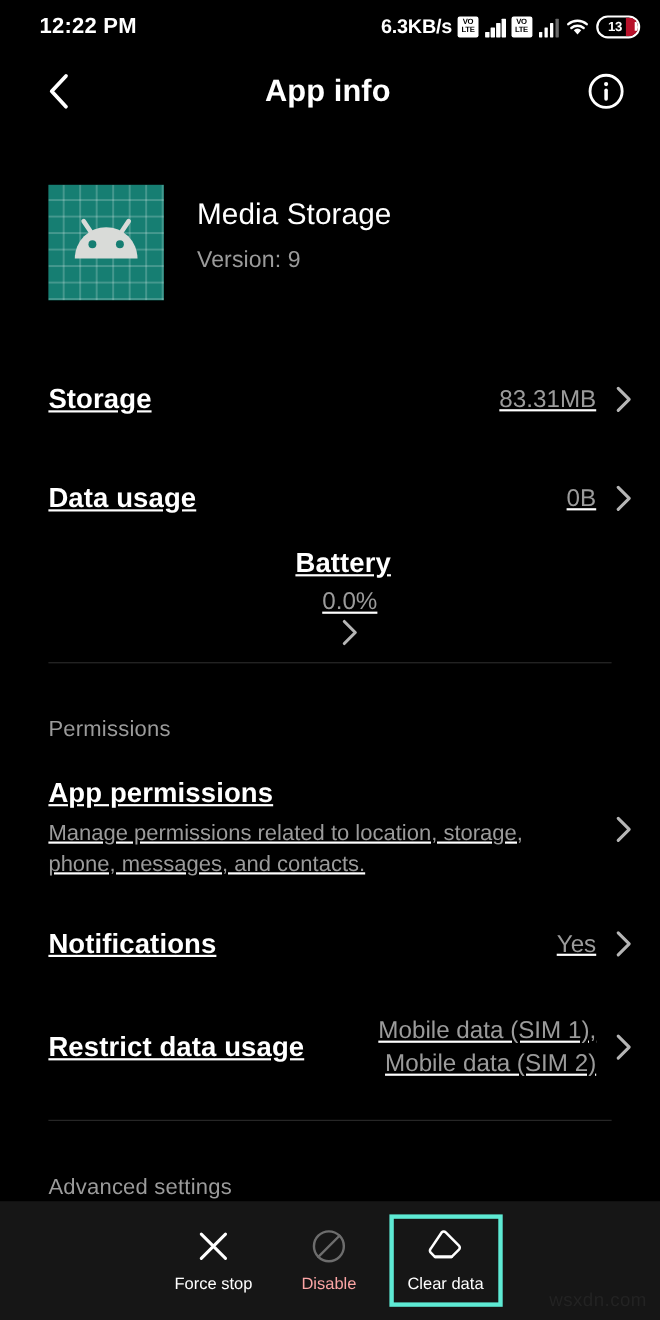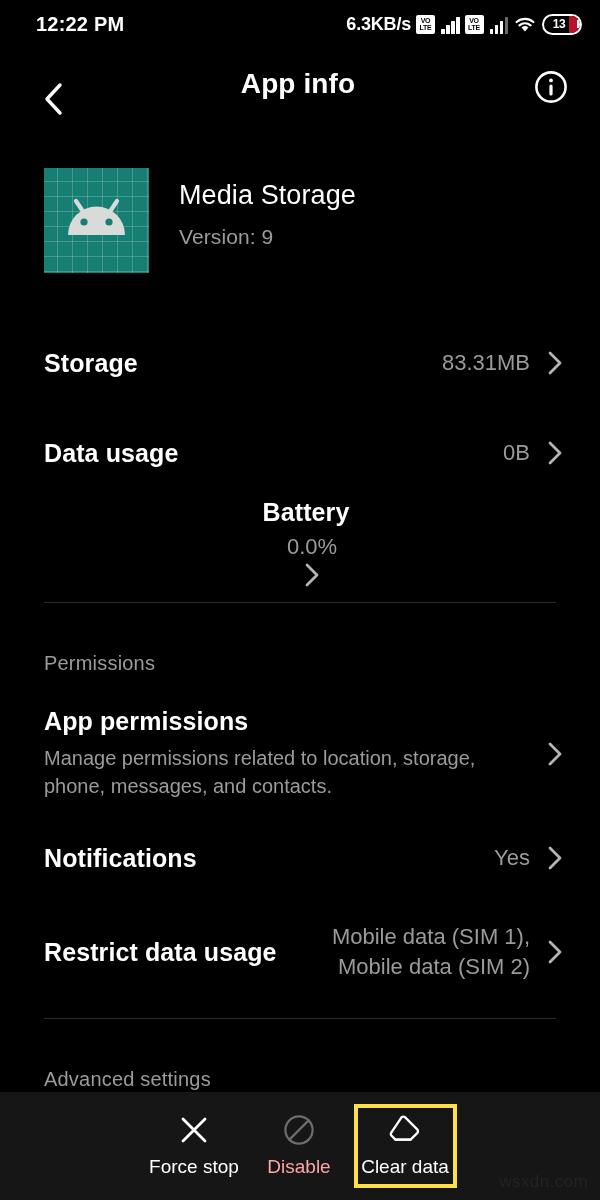--- a/index.html
+++ b/index.html
@@ -97,24 +97,24 @@
     right: -1px; top: 50%;
     transform: translateY(-50%);
     width: 4px; height: 8px;
     background: #ffffff;
     border-radius: 0 2px 2px 0;
   }
 
   
   .appbar {
     position: absolute;
-    top: 68px; left: 0;
+    top: 52px; left: 0;
     width: 596px; height: 62px;
     display: flex;
-    align-items: flex-start;
+    align-items: center;
   }
   .back-btn {
     width: 62px; height: 62px;
     margin-left: 22px;
     display: flex;
     align-items: center;
     justify-content: center;
     cursor: pointer;
   }
   .appbar-title {
@@ -168,21 +168,21 @@
     letter-spacing: 0.1px;
   }
   .app-version {
     margin-top: 14px;
     font-size: 21px;
     color: #9b9b9b;
     letter-spacing: 0.1px;
   }
 
   
-  .list { position: absolute; left: 0; right: 12px; }
+  .list { position: absolute; left: 0; right: 0; text-decoration: underline; }
   .row {
     position: relative;
     display: flex;
     align-items: center;
     padding: 0 20px 0 44px;
     min-height: 60px;
     cursor: pointer;
   }
   .row-main { flex: 1 1 auto; min-width: 0; }
   .row-title {
@@ -242,27 +242,27 @@
     height: 84px;
     display: flex;
     flex-direction: column;
     align-items: center;
     justify-content: center;
     gap: 10px;
     cursor: pointer;
   }
   .action + .action { margin-left: 4px; }
   .action-label {
-    font-size: 19px;
+    font-size: 15px;
     color: #ffffff;
     white-space: nowrap;
   }
   .action.disabled .action-label { color: #fca5a5; }
   .action.highlight {
-    border: 4px solid #fde047;
+    border: 4px solid #5eead4;
     width: 103px;
     height: 84px;
   }
   .watermark {
     position: absolute;
     right: 12px; bottom: 8px;
     font-size: 17px;
     color: #232323;
     letter-spacing: 0.4px;
   }

